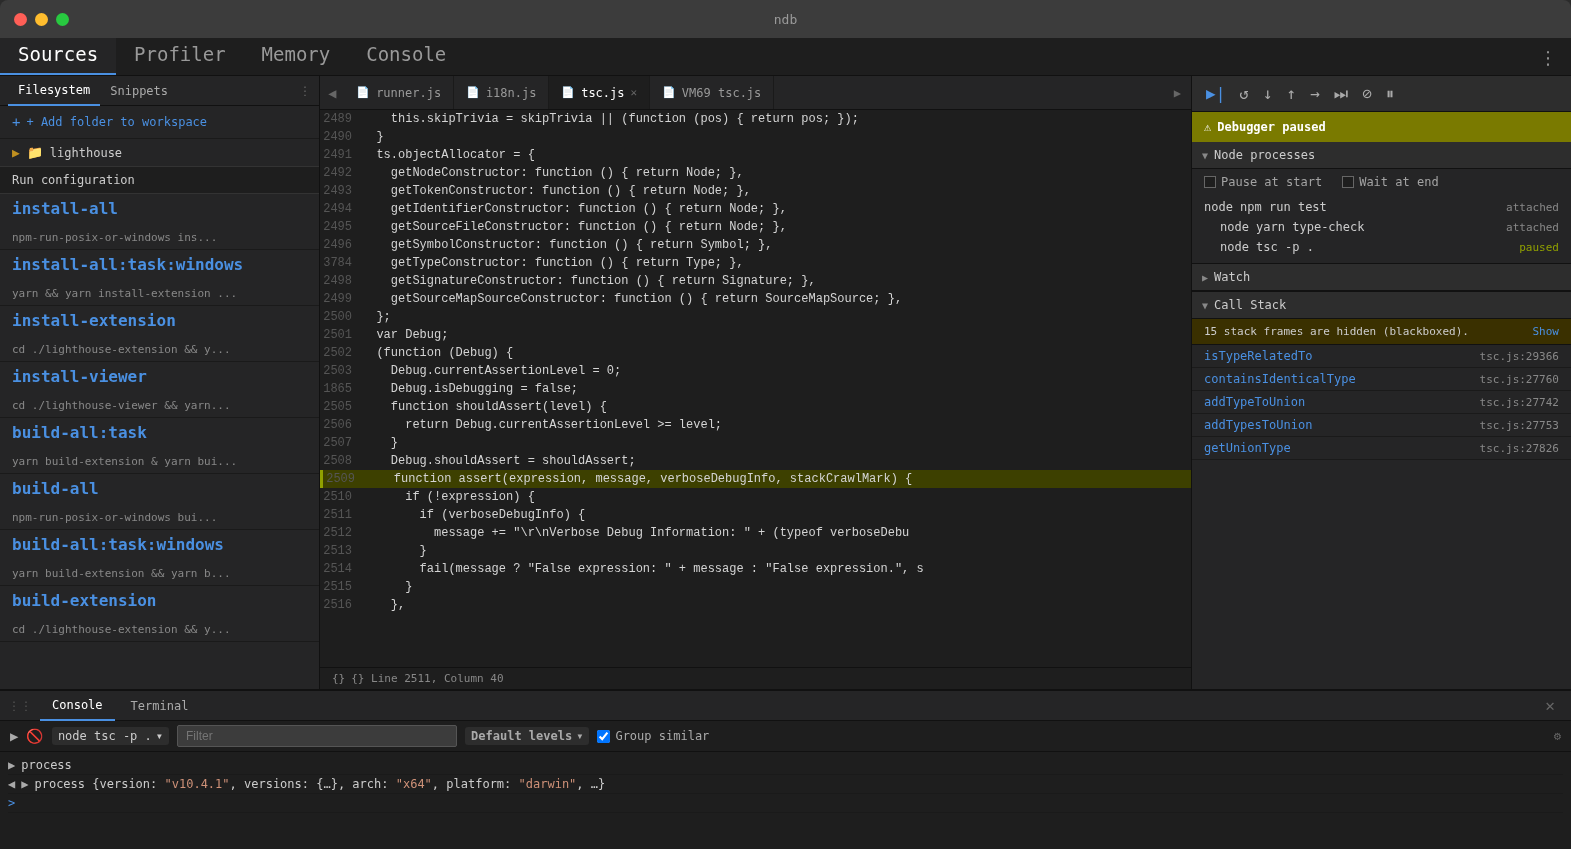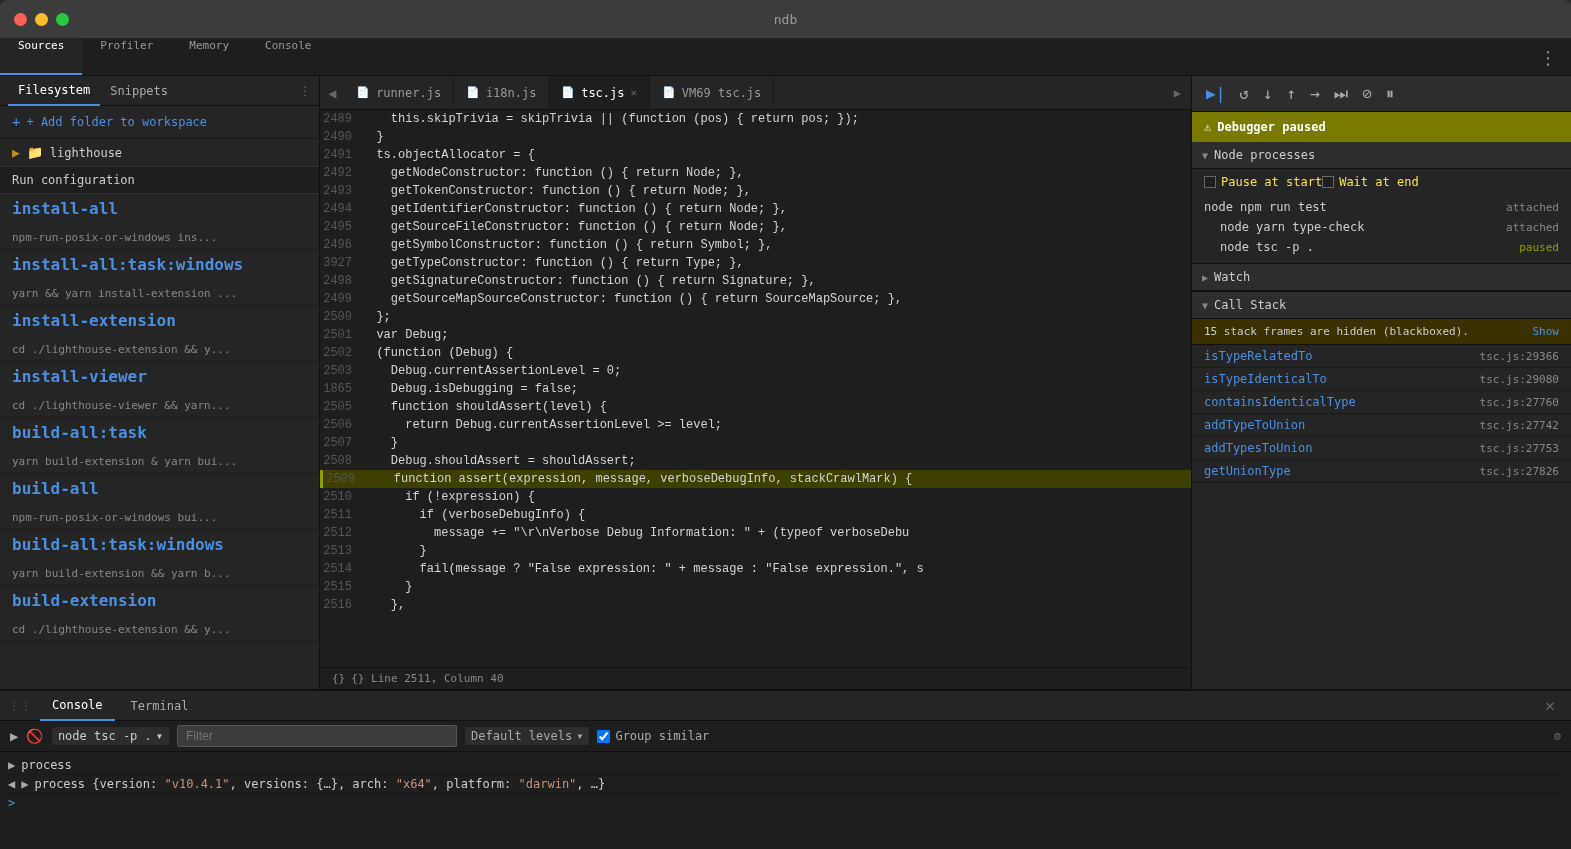--- a/index.html
+++ b/index.html
@@ -39,25 +39,25 @@
     
     .main-tabs {
       background: #1e1e1e;
       height: 38px;
       display: flex;
       align-items: stretch;
       border-bottom: 1px solid #111;
       position: relative;
     }
     .main-tab {
-      padding: 1px 18px;
-      display: flex;
-      align-items: flex-start;
+      padding: 8px 18px;
+      display: flex;
+      align-items: flex-end;
       color: #999;
-      font-size: 11px;
+      font-size: 19px;
       cursor: pointer;
       border-bottom: 2px solid transparent;
     }
     .main-tab.active {
       color: #fff;
       border-bottom: 2px solid #4a90e2;
       background: #252526;
     }
     .main-tab-more {
       position: absolute;
@@ -269,24 +269,24 @@
       gap: 6px;
     }
     .section-header .arrow { font-size: 10px; color: #888; }
 
     .node-processes {
       padding: 6px 12px;
       border-bottom: 1px solid #111;
     }
     .pause-options {
       display: flex;
-      gap: 0;
+      gap: 20px;
       margin-bottom: 8px;
       font-size: 12px;
-      color: #fde047;
+      color: #a3a3a3;
       align-items: flex-end;
     }
     .pause-option {
       display: flex;
       align-items: center;
       gap: 5px;
     }
     .checkbox {
       width: 12px;
       height: 12px;
@@ -414,20 +414,21 @@
     .console-levels {
       display: flex;
       align-items: center;
       gap: 4px;
       color: #aaa;
       font-size: 12px;
       cursor: pointer;
       padding: 2px 6px;
       background: #2d2d2d;
       border-radius: 3px;
+      font-weight: bold;
     }
     .console-group-similar {
       display: flex;
       align-items: center;
       gap: 5px;
       color: #aaa;
       font-size: 12px;
     }
     .console-gear { margin-left: auto; color: #666; cursor: pointer; }
 
@@ -588,21 +589,21 @@
     <div class="code-editor">
       <div class="code-content" id="code-block">
           <div class="code-line"><span class="line-num">2489</span><span class="line-content">    this.skipTrivia = skipTrivia || (function (pos) { return pos; });</span></div>
           <div class="code-line"><span class="line-num">2490</span><span class="line-content">  }</span></div>
           <div class="code-line"><span class="line-num">2491</span><span class="line-content">  ts.objectAllocator = {</span></div>
           <div class="code-line"><span class="line-num">2492</span><span class="line-content">    getNodeConstructor: function () { return Node; },</span></div>
           <div class="code-line"><span class="line-num">2493</span><span class="line-content">    getTokenConstructor: function () { return Node; },</span></div>
           <div class="code-line"><span class="line-num">2494</span><span class="line-content">    getIdentifierConstructor: function () { return Node; },</span></div>
           <div class="code-line"><span class="line-num">2495</span><span class="line-content">    getSourceFileConstructor: function () { return Node; },</span></div>
           <div class="code-line"><span class="line-num">2496</span><span class="line-content">    getSymbolConstructor: function () { return Symbol; },</span></div>
-          <div class="code-line"><span class="line-num">3927</span><span class="line-content">    getTypeConstructor: function () { return Type; },</span></div>
+          <div class="code-line"><span class="line-num">3784</span><span class="line-content">    getTypeConstructor: function () { return Type; },</span></div>
           <div class="code-line"><span class="line-num">2498</span><span class="line-content">    getSignatureConstructor: function () { return Signature; },</span></div>
           <div class="code-line"><span class="line-num">2499</span><span class="line-content">    getSourceMapSourceConstructor: function () { return SourceMapSource; },</span></div>
           <div class="code-line"><span class="line-num">2500</span><span class="line-content">  };</span></div>
           <div class="code-line"><span class="line-num">2501</span><span class="line-content">  var Debug;</span></div>
           <div class="code-line"><span class="line-num">2502</span><span class="line-content">  (function (Debug) {</span></div>
           <div class="code-line"><span class="line-num">2503</span><span class="line-content">    Debug.currentAssertionLevel = 0;</span></div>
           <div class="code-line"><span class="line-num">1865</span><span class="line-content">    Debug.isDebugging = false;</span></div>
           <div class="code-line"><span class="line-num">2505</span><span class="line-content">    function shouldAssert(level) {</span></div>
           <div class="code-line"><span class="line-num">2506</span><span class="line-content">      return Debug.currentAssertionLevel &gt;= level;</span></div>
           <div class="code-line"><span class="line-num">2507</span><span class="line-content">    }</span></div>
@@ -686,24 +687,20 @@
     <div class="call-stack">
       <div class="blackboxed-notice">
         <span>15 stack frames are hidden (blackboxed).</span>
         <span class="show-link">Show</span>
       </div>
       <div class="stack-frame">
         <span class="frame-name">isTypeRelatedTo</span>
         <span class="frame-location">tsc.js:29366</span>
       </div>
       <div class="stack-frame">
-        <span class="frame-name">isTypeIdenticalTo</span>
-        <span class="frame-location">tsc.js:29080</span>
-      </div>
-      <div class="stack-frame">
         <span class="frame-name">containsIdenticalType</span>
         <span class="frame-location">tsc.js:27760</span>
       </div>
       <div class="stack-frame">
         <span class="frame-name">addTypeToUnion</span>
         <span class="frame-location">tsc.js:27742</span>
       </div>
       <div class="stack-frame">
         <span class="frame-name">addTypesToUnion</span>
         <span class="frame-location">tsc.js:27753</span>

